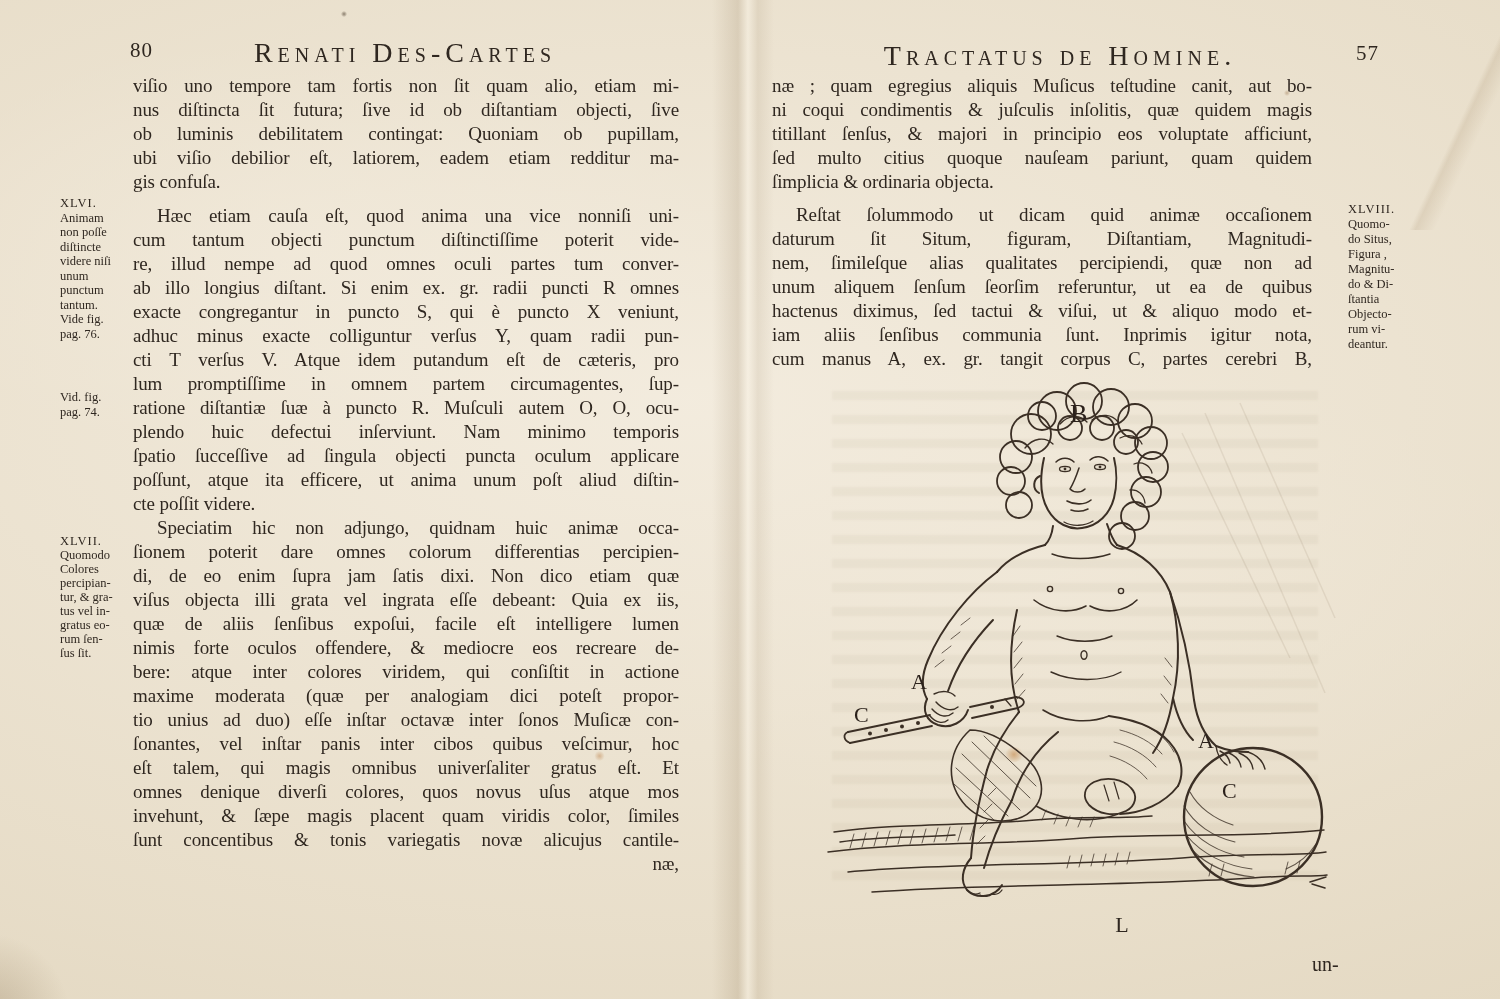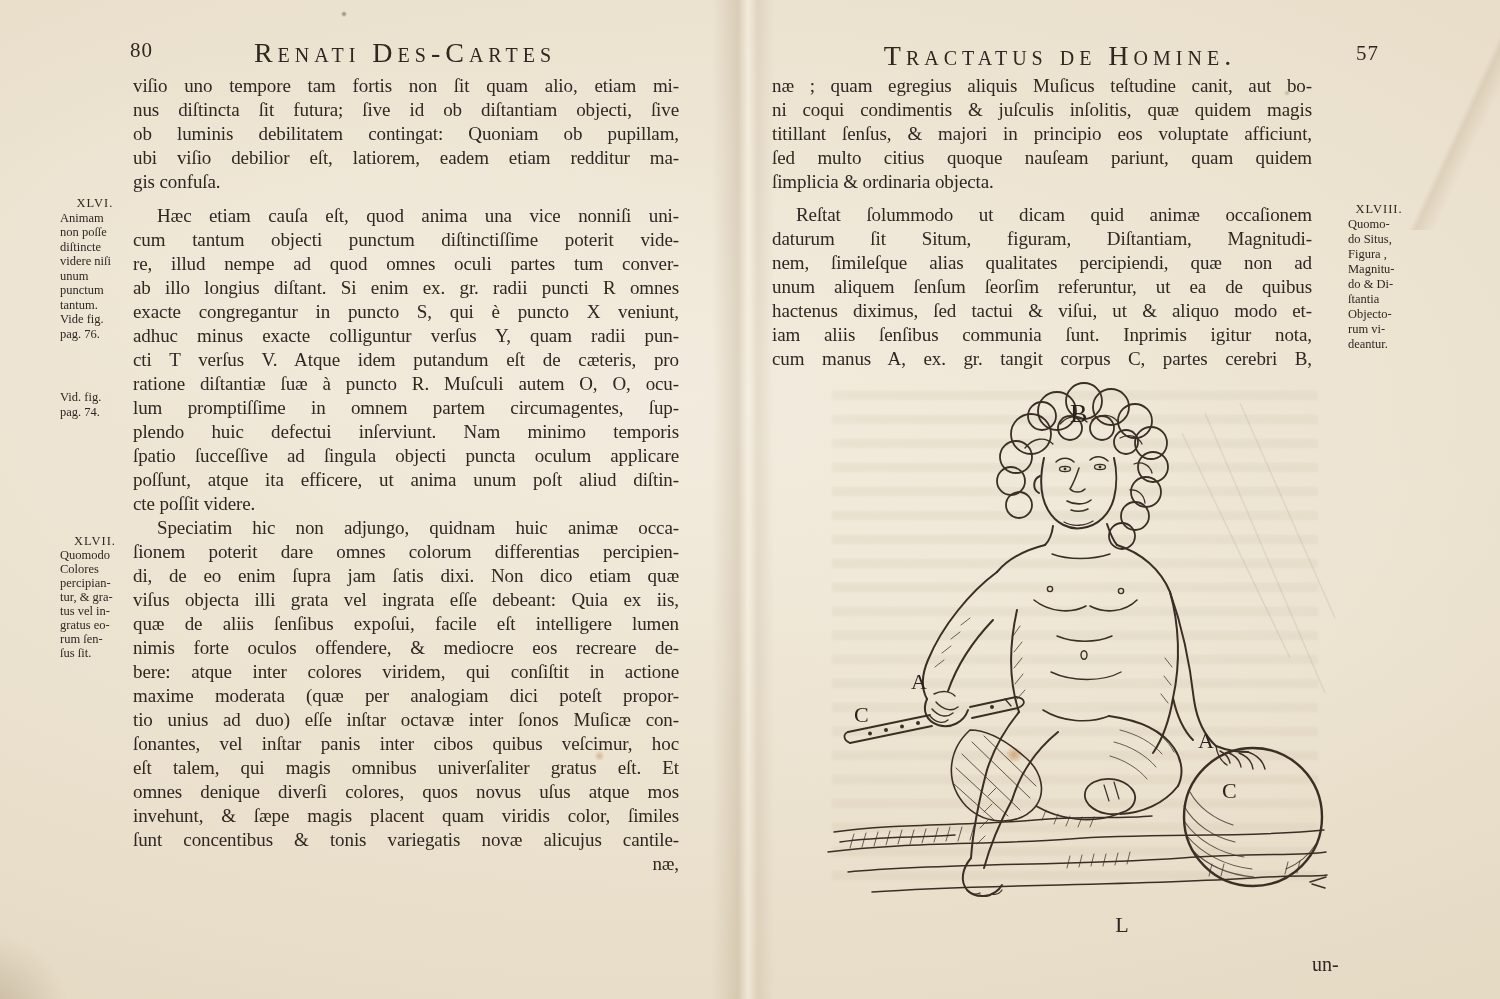--- a/index.html
+++ b/index.html
@@ -24,21 +24,21 @@
   .runhead { position:absolute; font-variant:small-caps; font-size:28px; letter-spacing:5px; text-align:center; white-space:nowrap; }
 
   .col { position:absolute; font-size:19px; line-height:24px; letter-spacing:-0.1px; }
   .para {}
   .tl { height:24px; }
   .tl.j { text-align:justify; text-align-last:justify; }
   .tl.r { text-align:right; }
   .tl.indent { text-indent:24px; }
 
   .mnote { position:absolute; font-size:12.5px; line-height:14.5px; color:#2f2720; }
-  .mnote .nh { text-align:center; letter-spacing:1px; }
+  .mnote .nh { letter-spacing:1px; }
   .mnote .nl {}
 
   .sig { position:absolute; font-size:22px; text-align:center; }
   .catch { position:absolute; font-size:20px;margin-top:38px; }
 
   .ghost { position:absolute; left:832px; top:382px; width:486px; height:498px; pointer-events:none;
     background:repeating-linear-gradient(0deg, rgba(128,100,62,.05) 0 9px, rgba(128,100,62,0) 9px 24px);
     filter:blur(1.2px); }
   .stain { position:absolute; border-radius:50%; pointer-events:none; }
   .stain1 { left:1004px; top:747px; width:20px; height:15px; background:radial-gradient(circle, rgba(191,120,48,.5), rgba(191,120,48,0) 70%); }
@@ -76,22 +76,22 @@
           <div class="tl">gis confuſa.</div>
         </div>
       <div class="para" style="margin-top:10px;">
           <div class="tl j indent">Hæc etiam cauſa eſt, quod anima una vice nonniſi uni-</div>
           <div class="tl j">cum tantum objecti punctum diſtinctiſſime poterit vide-</div>
           <div class="tl j">re, illud nempe ad quod omnes oculi partes tum conver-</div>
           <div class="tl j">ab illo longius diſtant. Si enim ex. gr. radii puncti R omnes</div>
           <div class="tl j">exacte congregantur in puncto S, qui è puncto X veniunt,</div>
           <div class="tl j">adhuc minus exacte colliguntur verſus Y, quam radii pun-</div>
           <div class="tl j">cti T verſus V. Atque idem putandum eſt de cæteris, pro</div>
+          <div class="tl j">lum promptiſſime in omnem partem circumagentes, ſup-</div>
           <div class="tl j">ratione diſtantiæ ſuæ à puncto R. Muſculi autem O, O, ocu-</div>
-          <div class="tl j">lum promptiſſime in omnem partem circumagentes, ſup-</div>
           <div class="tl j">plendo huic defectui inſerviunt. Nam minimo temporis</div>
           <div class="tl j">ſpatio ſucceſſive ad ſingula objecti puncta oculum applicare</div>
           <div class="tl j">poſſunt, atque ita efficere, ut anima unum poſt aliud diſtin-</div>
           <div class="tl">cte poſſit videre.</div>
         </div>
       <div class="para">
           <div class="tl j indent">Speciatim hic non adjungo, quidnam huic animæ occa-</div>
           <div class="tl j">ſionem poterit dare omnes colorum differentias percipien-</div>
           <div class="tl j">di, de eo enim ſupra jam ſatis dixi. Non dico etiam quæ</div>
           <div class="tl j">viſus objecta illi grata vel ingrata eſſe debeant: Quia ex iis,</div>

